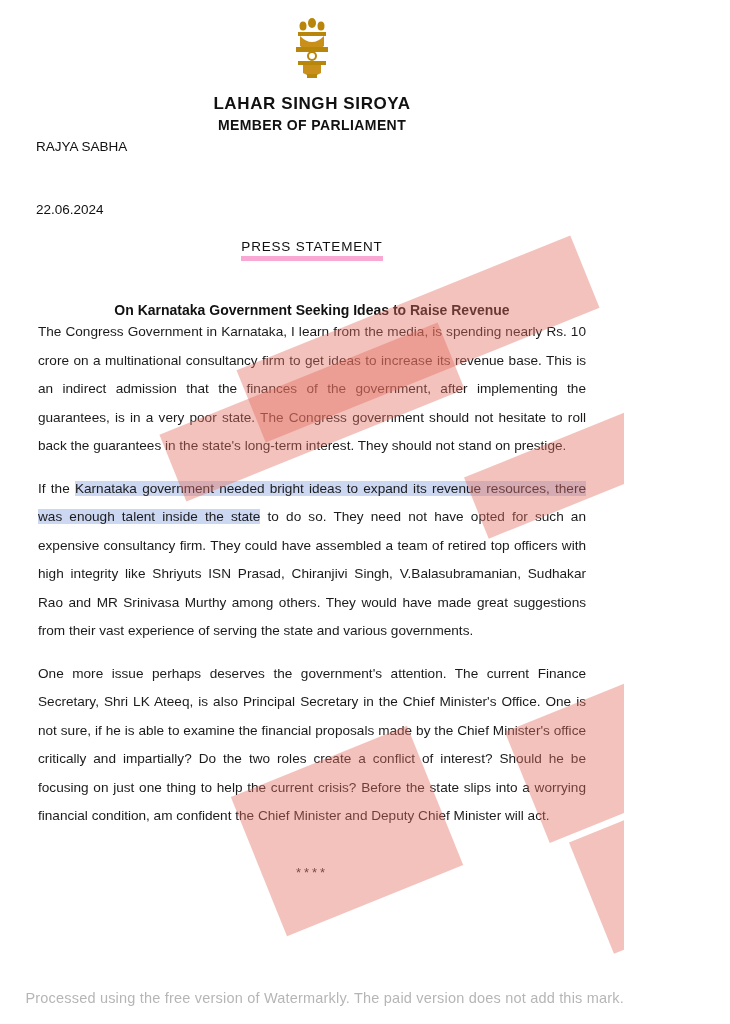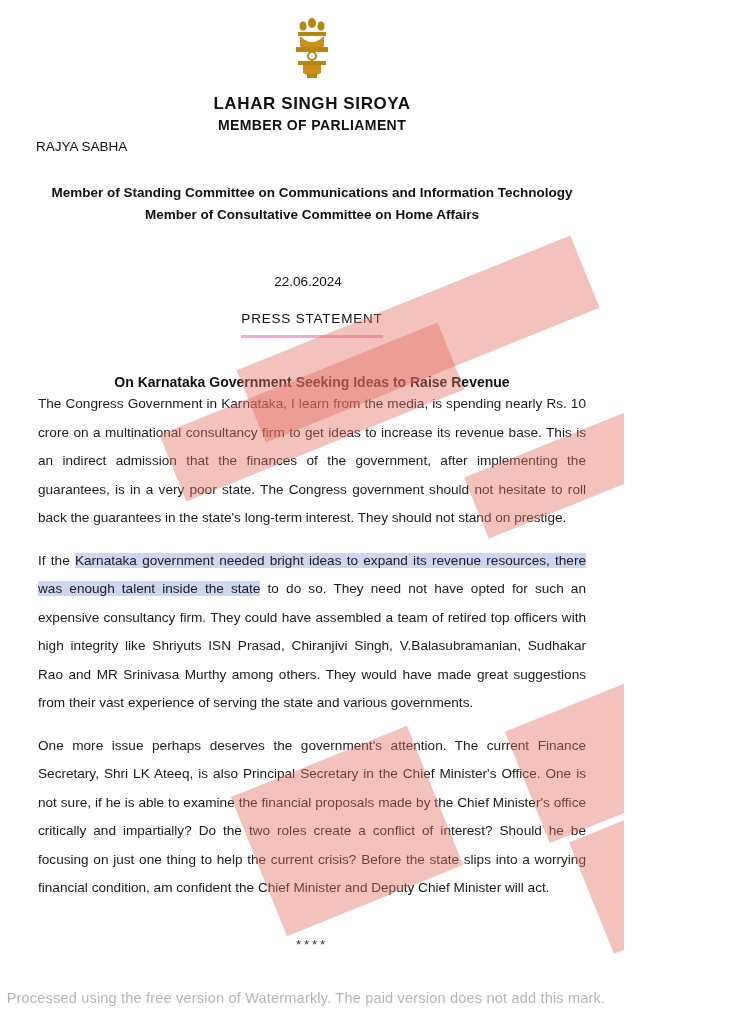--- a/index.html
+++ b/index.html
@@ -66,37 +66,37 @@
   .committee-line {
     font-weight: bold;
     font-size: 13.5px;
     line-height: 22px;
     color: #111;
   }
 
   
   .date-row {
     margin-top: 48px;
-    text-align: center;
+    text-align: left;
     font-size: 13.5px;
     padding-right: 8px;
     color: #111;
   }
 
   
   .press-statement {
     margin-top: 22px;
     text-align: center;
     font-size: 13.5px;
     letter-spacing: 0.8px;
     color: #111;
   }
   .press-statement span {
-    border-bottom: 3px solid #f9a8d4;
-    padding-bottom: 9px;
+    border-bottom: 5px solid #f9a8d4;
+    padding-bottom: 2px;
   }
 
   .subject {
     margin-top: 48px;
     text-align: center;
     font-size: 14px;
     font-weight: bold;
     color: #111;
   }
 
@@ -159,23 +159,23 @@
     left: 520px; top: 690px;
     transform: rotate(-22deg);
   }
   .wm-b6 {
     width: 150px; height: 120px;
     left: 586px; top: 810px;
     transform: rotate(-22deg);
   }
   .wm-text {
     position: absolute;
-    left: 0; right: 12px;
+    left: 0; right: 0;
     bottom: 18px;
-    text-align: center;
+    text-align: right;
     font-size: 14.5px;
     color: rgba(120, 120, 120, 0.55);
     letter-spacing: 0.2px;
   }
 </style>
 </head>
 <body>
 
 <div class="page">
 
@@ -195,24 +195,20 @@
           <path d="M17 58 h10 v4 H17 z"></path>
         </g>
       </svg>
     </div>
   </div>
 
   <div class="name">LAHAR SINGH SIROYA</div>
   <div class="role">MEMBER OF PARLIAMENT</div>
   <div class="house">RAJYA SABHA</div>
 
-  <div class="committees">
-    <div class="committee-line">Member of Standing Committee on Communications and Information Technology</div>
-    <div class="committee-line">Member of Consultative Committee on Home Affairs</div>
-  </div>
 
   <div class="date-row">22.06.2024</div>
 
   <div class="press-statement">
     <span>PRESS STATEMENT</span>
   </div>
 
   <div class="subject">On Karnataka Government Seeking Ideas to Raise Revenue</div>
 
   <div class="body-copy">

